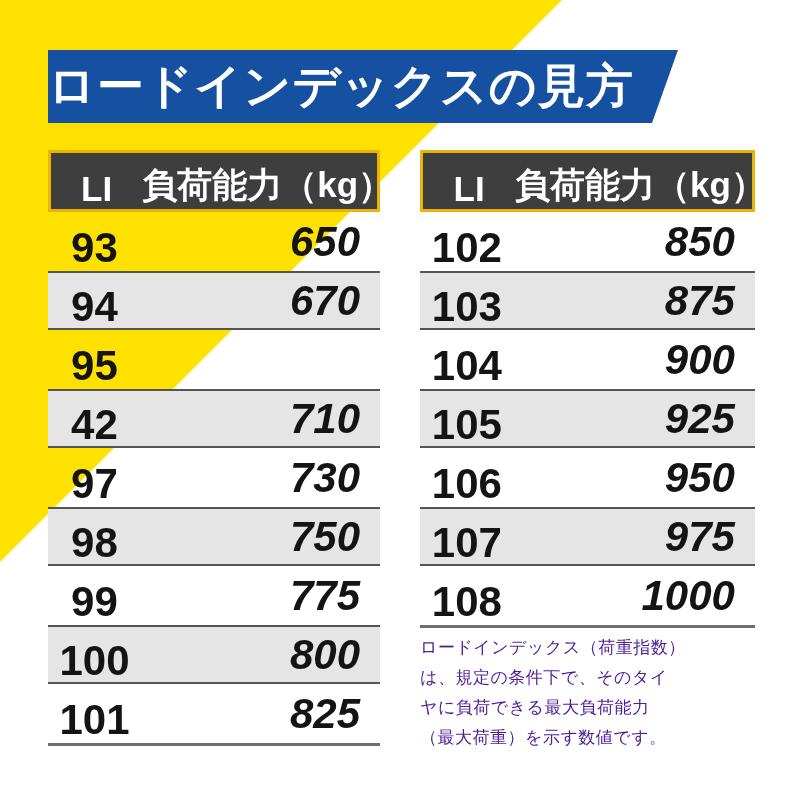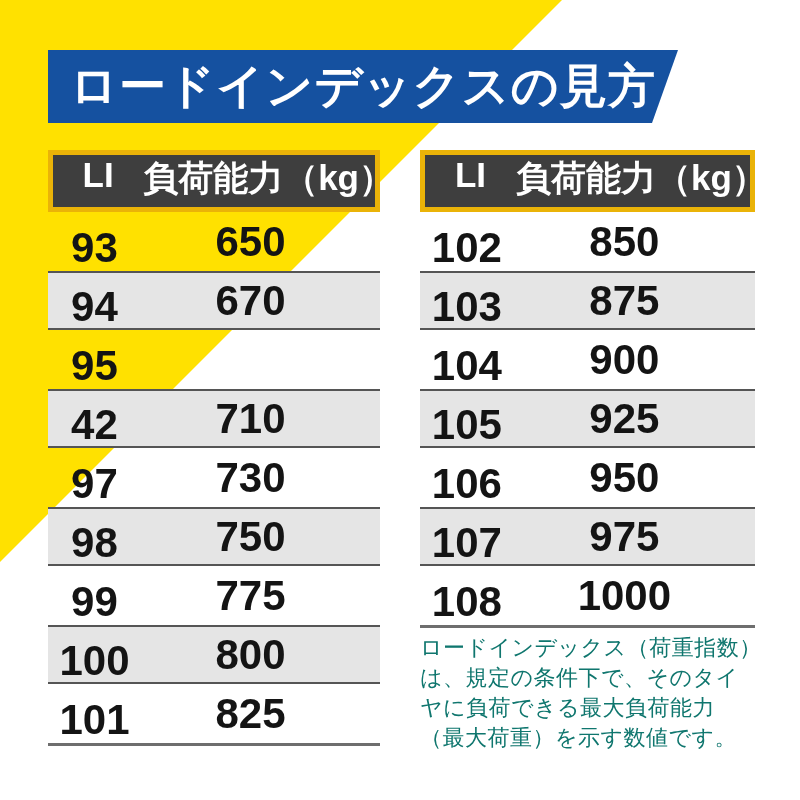--- a/index.html
+++ b/index.html
@@ -23,68 +23,67 @@
     background: #FFE100;
     clip-path: polygon(0 0, 100% 0, 0 100%);
   }
   
   .banner {
     position: absolute; left: 48px; top: 50px;
     width: 630px; height: 73px;
     background: #1551A0;
     clip-path: polygon(0 0, 100% 0, calc(100% - 26px) 100%, 0 100%);
     display: flex; align-items: center;
-    padding-left: 22px;
   }
   .banner h1 {
     color: #ffffff;
     font-size: 47px;
     font-weight: 800;
     letter-spacing: 1px;
     white-space: nowrap;
   }
   
   .li-table {
     position: absolute; top: 150px;
     border-bottom: 3px solid #6e6e6e;
   }
   .li-table.left  { left: 48px;  width: 332px; }
   .li-table.right { left: 420px; width: 335px; }
   .thead {
     height: 62px;
     background: #3E3E3E;
-    border: 5px solid #eab308;
-    display: flex; align-items: flex-start;
+    border: 3px solid #eab308;
+    display: flex; align-items: flex-end;
     color: #ffffff;
     font-size: 35px;
     font-weight: 700;
   }
   .thead .cell-li { width: 28%; text-align: center; }
   .thead .cell-kg { width: 66%; text-align: center; white-space: nowrap; }
   .trow {
     height: 59px;
     display: flex; align-items: center;
     font-size: 42px;
     font-weight: 600;
     color: #141414;
     background: transparent;
   }
   .trow.gray {
     background: #e5e5e5;
     border-top: 2px solid #555555;
     border-bottom: 2px solid #555555;
   }
   .trow .cell-li { width: 28%; text-align: center; margin-top: 12px; }
-  .trow .cell-kg { width: 66%; text-align: center; }
+  .trow .cell-kg { width: 66%; text-align: right; font-style: italic; }
   
   .note {
     position: absolute; left: 420px; top: 633px;
     width: 356px;
-    color: #0f766e;
-    font-size: 22px;
+    color: #4c1d95;
+    font-size: 17px;
     font-weight: 500;
     line-height: 30px;
     letter-spacing: 0.5px;
   }
   .note-line { white-space: nowrap; }
 </style>
 </head>
 <body>
 
 <div class="page">

